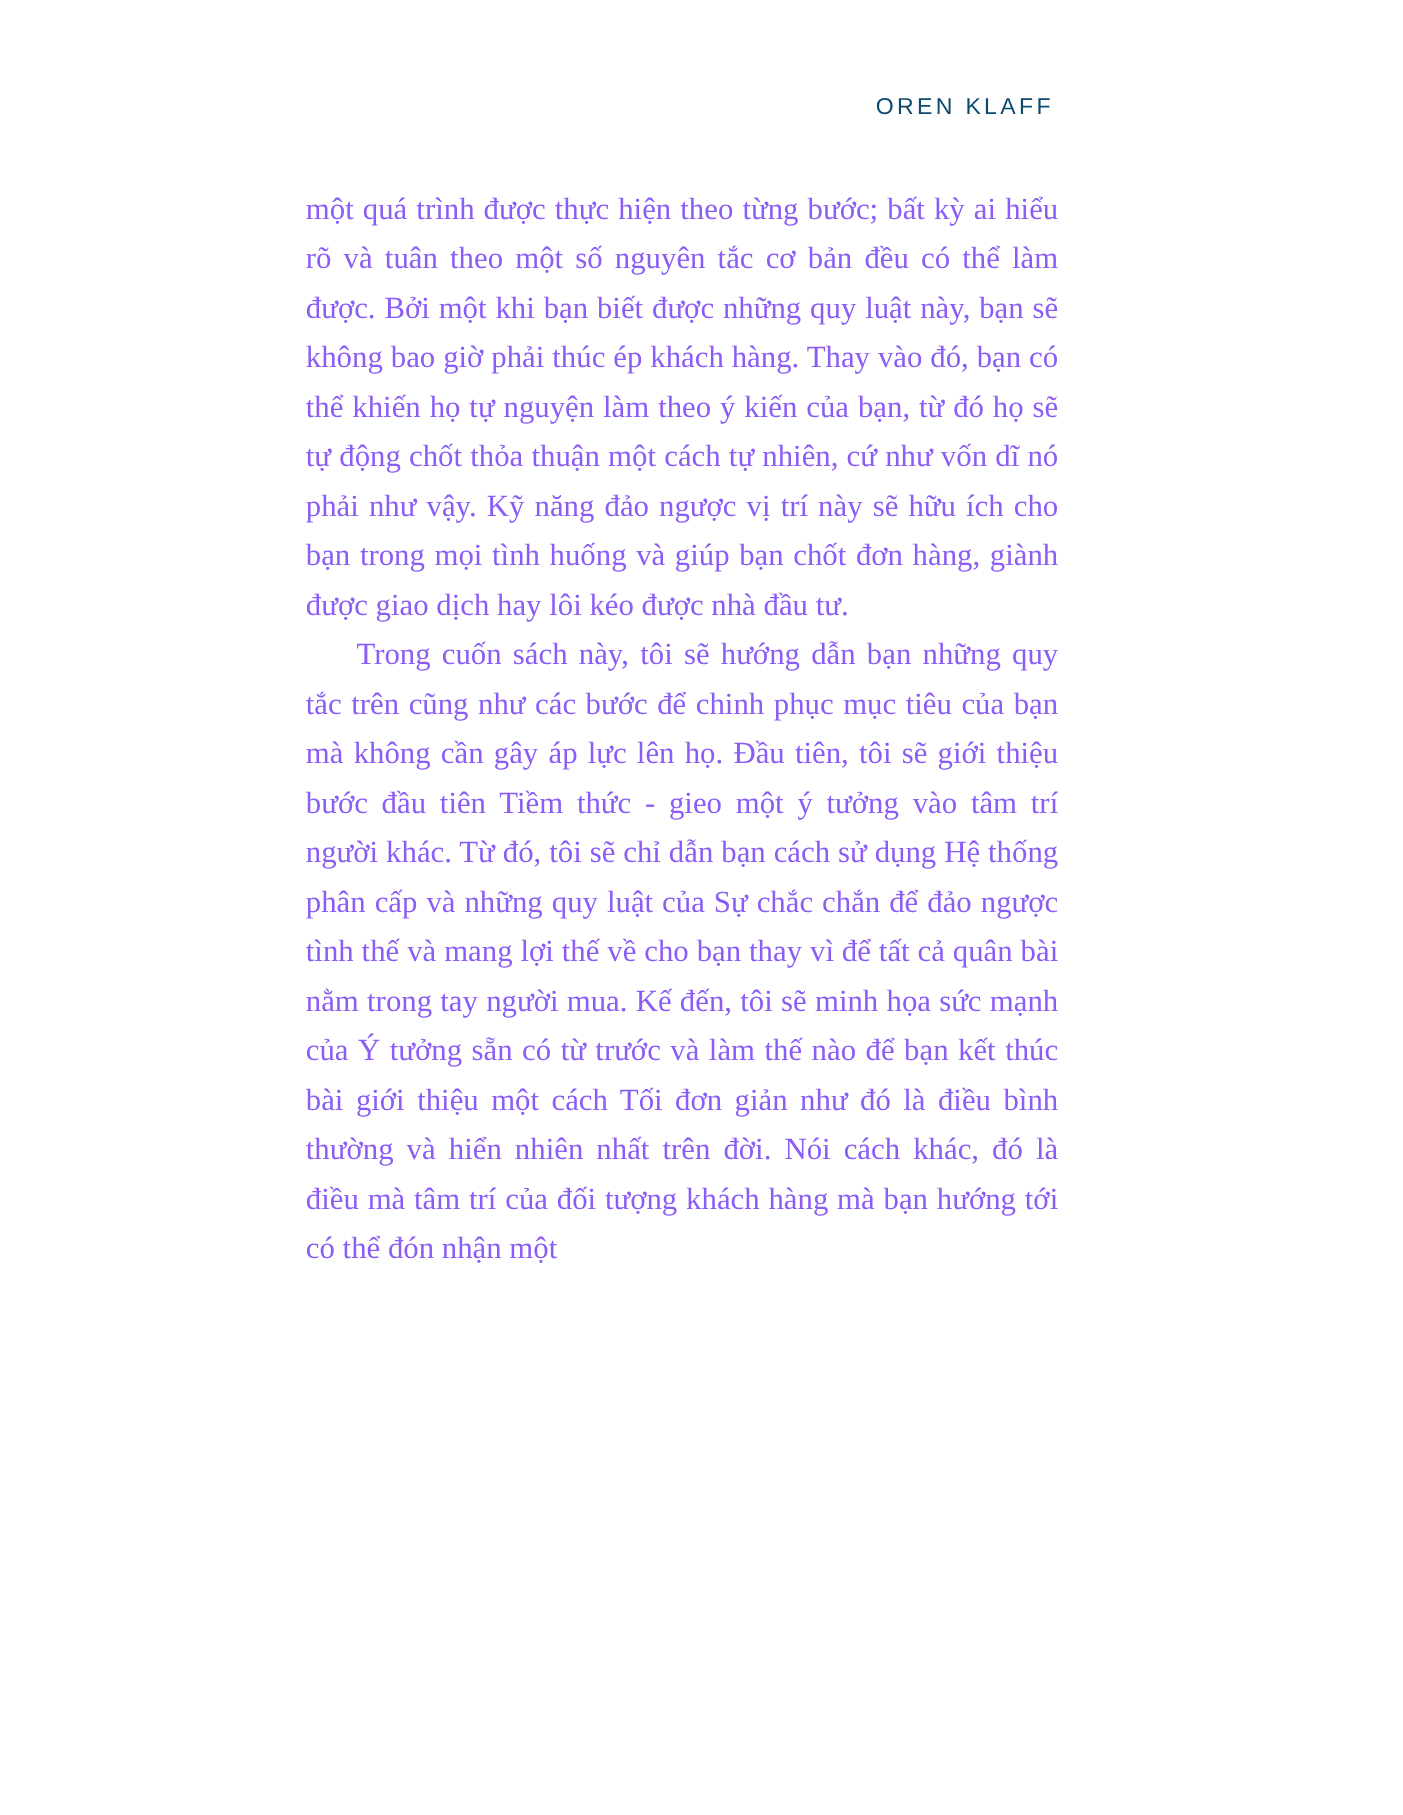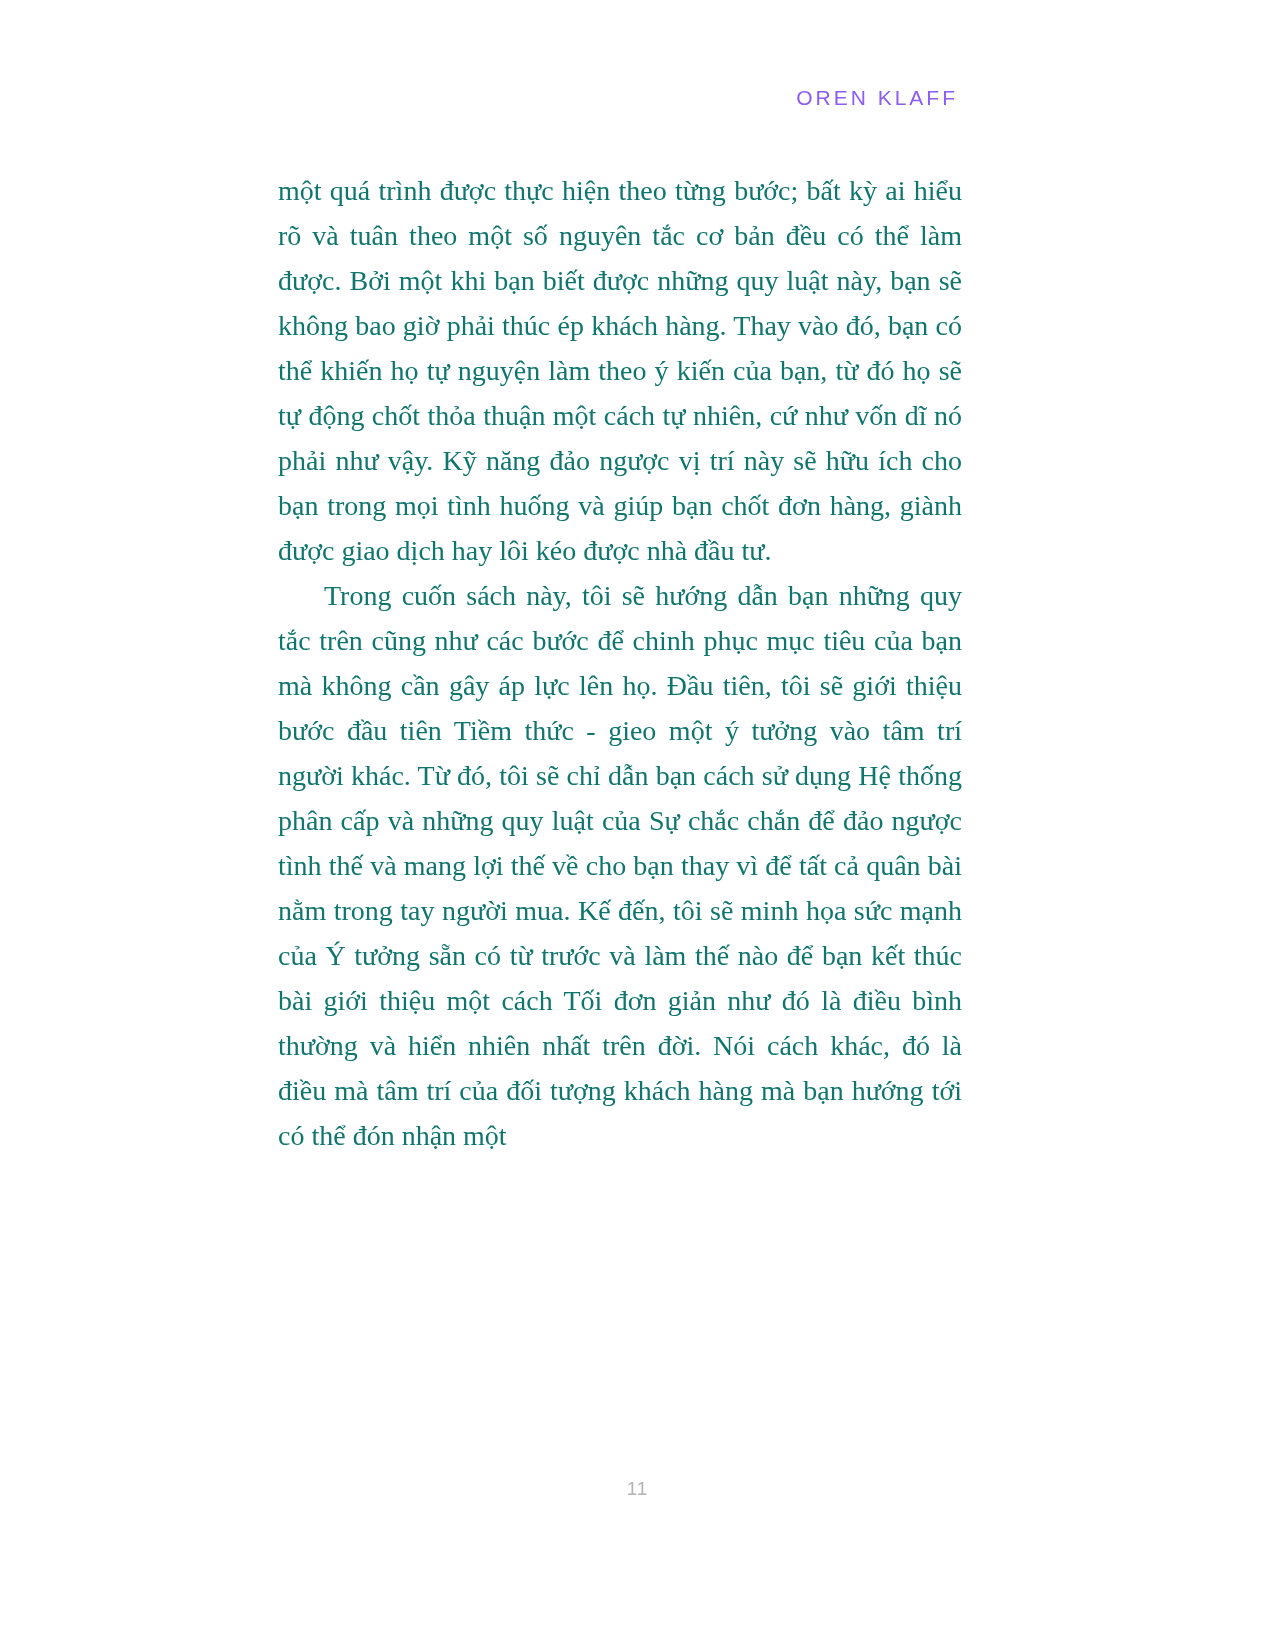--- a/index.html
+++ b/index.html
@@ -20,29 +20,29 @@
     background: #ffffff;
   }
   .running-header {
     position: absolute;
     top: 86px;
     right: 317px;
     font-family: "Liberation Sans", sans-serif;
     font-size: 21px;
     font-weight: 400;
     letter-spacing: 3px;
-    color: #8b5cf6;
+    color: #0c4a6e;
     text-transform: uppercase;
   }
   .content {
     position: absolute;
     left: 278px;
     top: 168px;
     width: 684px;
-    color: #0f766e;
+    color: #8b5cf6;
     font-size: 28px;
     line-height: 45px;
     text-align: justify;
     text-justify: inter-word;
   }
   .para {
     margin: 0;
   }
   .para.indented {
     text-indent: 46px;
@@ -65,15 +65,14 @@
 
 <div class="page">
 
   <div class="running-header">OREN KLAFF</div>
 
   <div class="content">
     <p class="para">một quá trình được thực hiện theo từng bước; bất kỳ ai hiểu rõ và tuân theo một số nguyên tắc cơ bản đều có thể làm được. Bởi một khi bạn biết được những quy luật này, bạn sẽ không bao giờ phải thúc ép khách hàng. Thay vào đó, bạn có thể khiến họ tự nguyện làm theo ý kiến của bạn, từ đó họ sẽ tự động chốt thỏa thuận một cách tự nhiên, cứ như vốn dĩ nó phải như vậy. Kỹ năng đảo ngược vị trí này sẽ hữu ích cho bạn trong mọi tình huống và giúp bạn chốt đơn hàng, giành được giao dịch hay lôi kéo được nhà đầu tư.</p>
     <p class="para indented">Trong cuốn sách này, tôi sẽ hướng dẫn bạn những quy tắc trên cũng như các bước để chinh phục mục tiêu của bạn mà không cần gây áp lực lên họ. Đầu tiên, tôi sẽ giới thiệu bước đầu tiên Tiềm thức - gieo một ý tưởng vào tâm trí người khác. Từ đó, tôi sẽ chỉ dẫn bạn cách sử dụng Hệ thống phân cấp và những quy luật của Sự chắc chắn để đảo ngược tình thế và mang lợi thế về cho bạn thay vì để tất cả quân bài nằm trong tay người mua. Kế đến, tôi sẽ minh họa sức mạnh của Ý tưởng sẵn có từ trước và làm thế nào để bạn kết thúc bài giới thiệu một cách Tối đơn giản như đó là điều bình thường và hiển nhiên nhất trên đời. Nói cách khác, đó là điều mà tâm trí của đối tượng khách hàng mà bạn hướng tới có thể đón nhận một</p>
   </div>
 
-  <div class="page-number">11</div>
 
 </div>
 
 </body></html>

